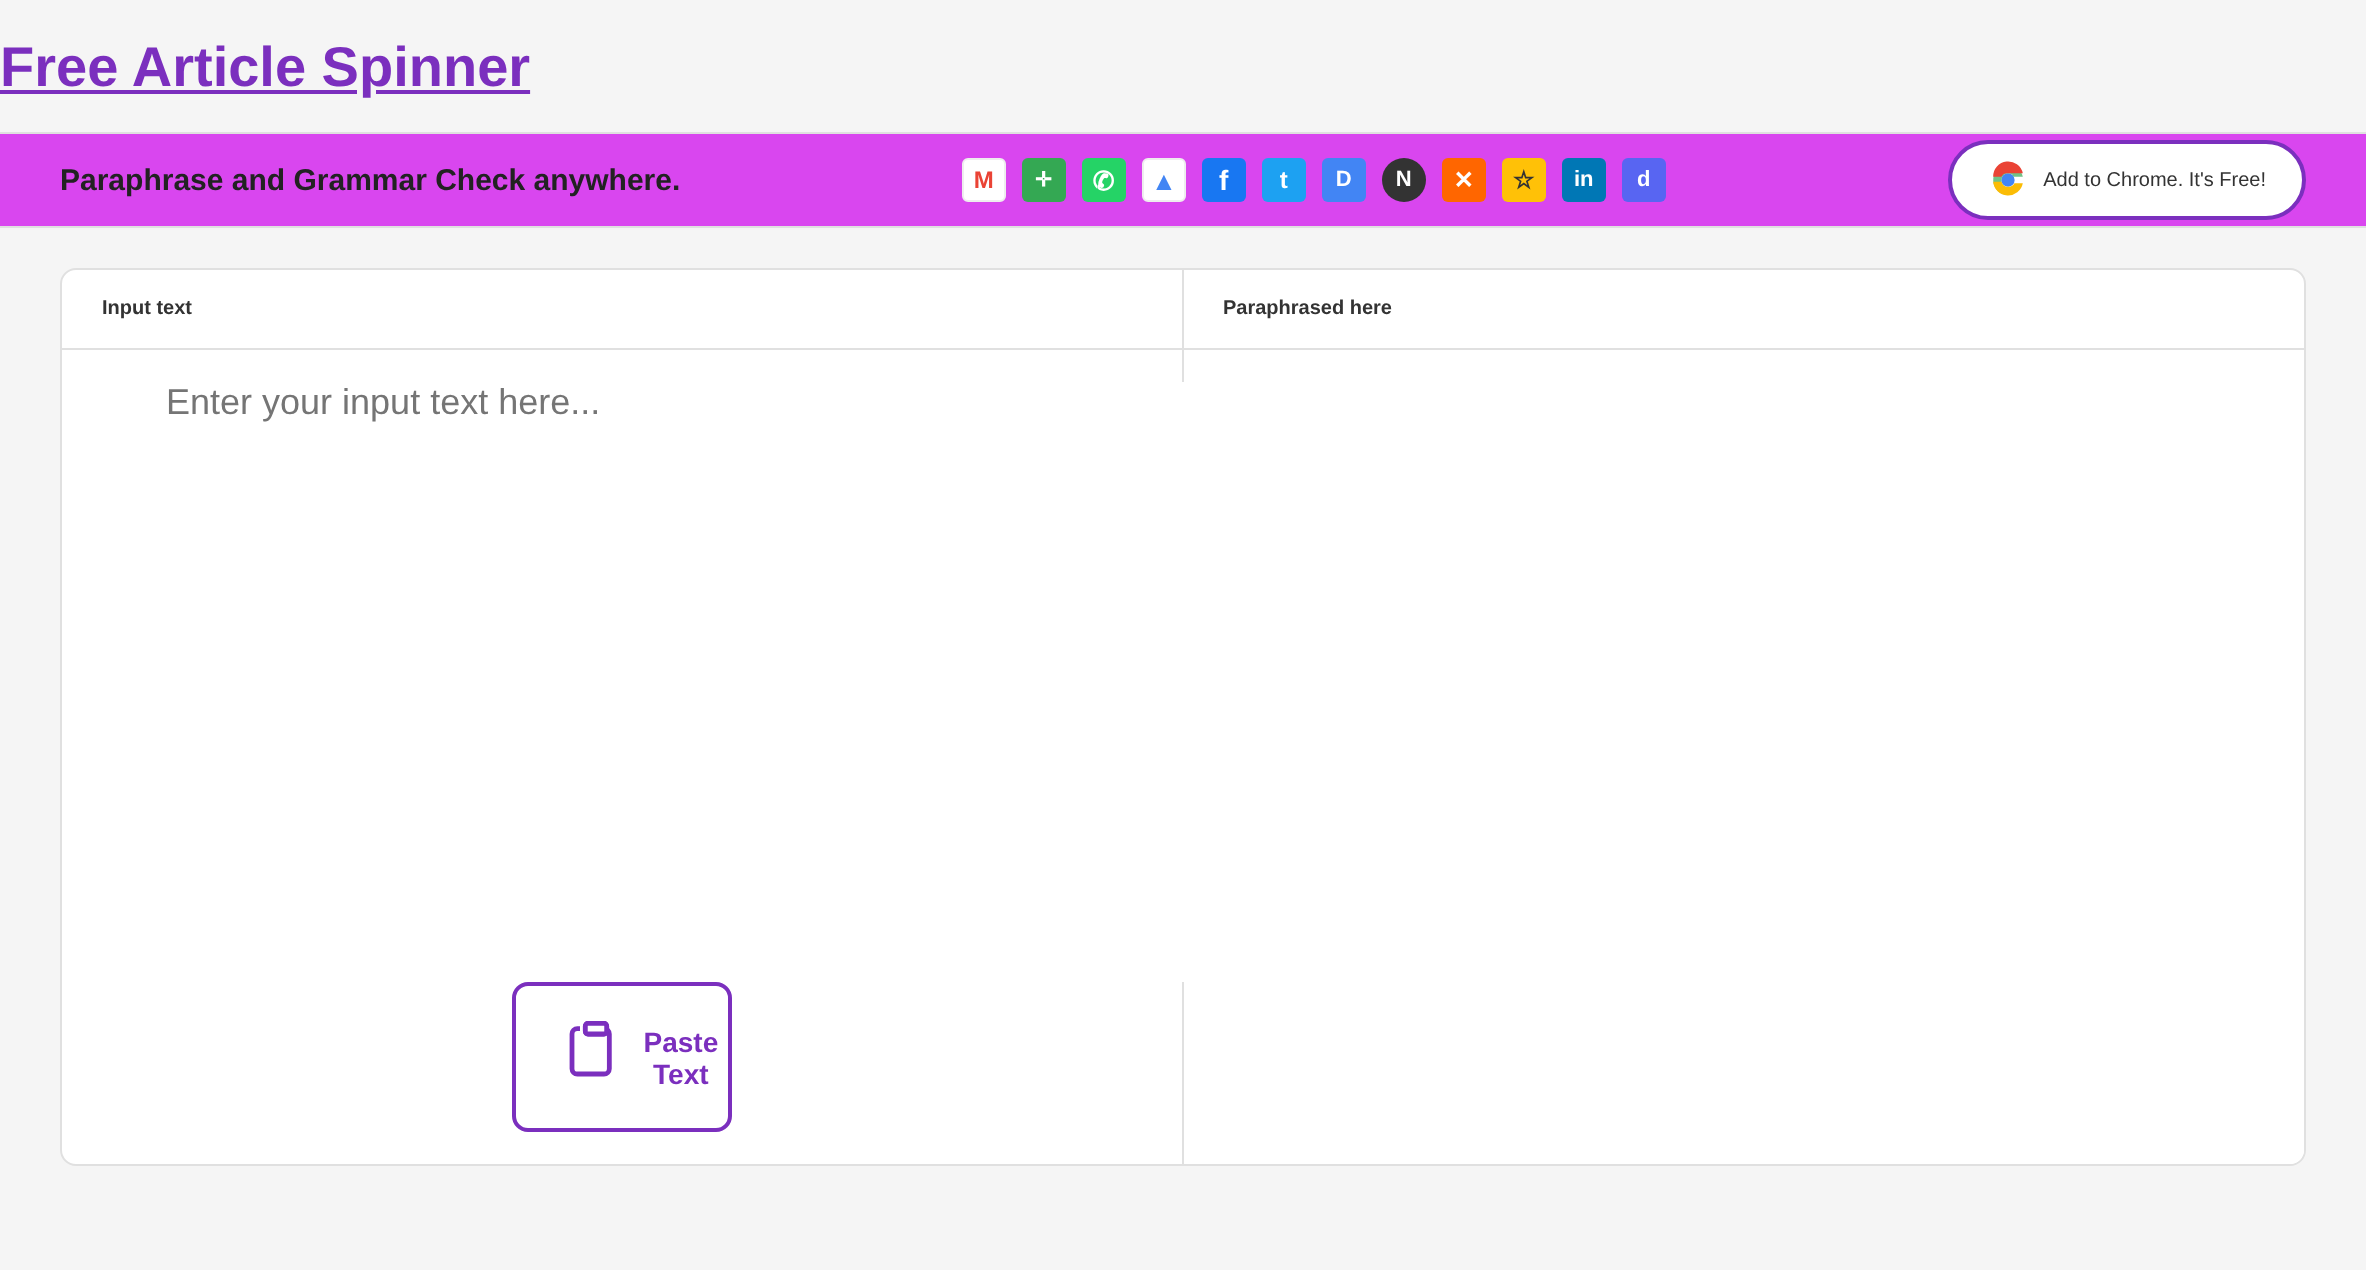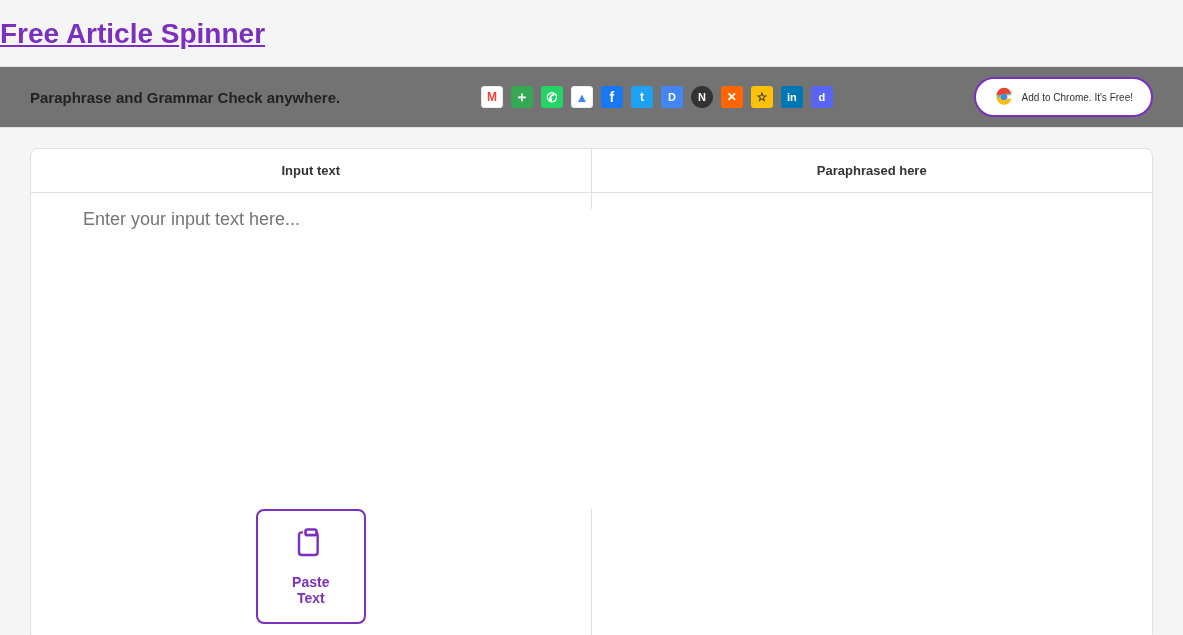--- a/index.html
+++ b/index.html
@@ -32,28 +32,28 @@
       margin-bottom: 6px;
     }
 
     .site-subtitle {
       font-size: 13px;
       color: #666;
     }
 
     
     .extension-banner {
-      background: #737373;
+      background: #d946ef;
       border-top: 1px solid #e0e0e0;
       border-bottom: 1px solid #e0e0e0;
       display: flex;
       align-items: center;
       justify-content: space-between;
       padding: 10px 30px;
-      height: 62px;
+      height: 48px;
     }
 
     .banner-left {
       font-size: 15px;
       font-weight: bold;
       color: #222;
     }
 
     .banner-icons {
       display: flex;
@@ -117,24 +117,23 @@
     }
 
     .editor-header {
       display: grid;
       grid-template-columns: 1fr 1fr;
       border-bottom: 1px solid #e0e0e0;
     }
 
     .editor-col-title {
       padding: 14px 20px;
-      font-size: 13px;
+      font-size: 10px;
       font-weight: 600;
       color: #333;
-      text-align: center;
     }
 
     .editor-col-title:first-child {
       border-right: 1px solid #e0e0e0;
     }
 
     .editor-body {
       display: grid;
       grid-template-columns: 1fr 1fr;
       min-height: 380px;
@@ -169,21 +168,21 @@
       flex: 1;
     }
 
     .paste-btn {
       border: 2px solid #7b2fbe;
       border-radius: 8px;
       padding: 16px 24px;
       background: white;
       cursor: pointer;
       display: flex;
-      flex-direction: column;
+      flex-direction: row;
       align-items: center;
       gap: 8px;
       width: 110px;
     }
 
     .paste-btn-icon {
       color: #7b2fbe;
       font-size: 28px;
     }
 

